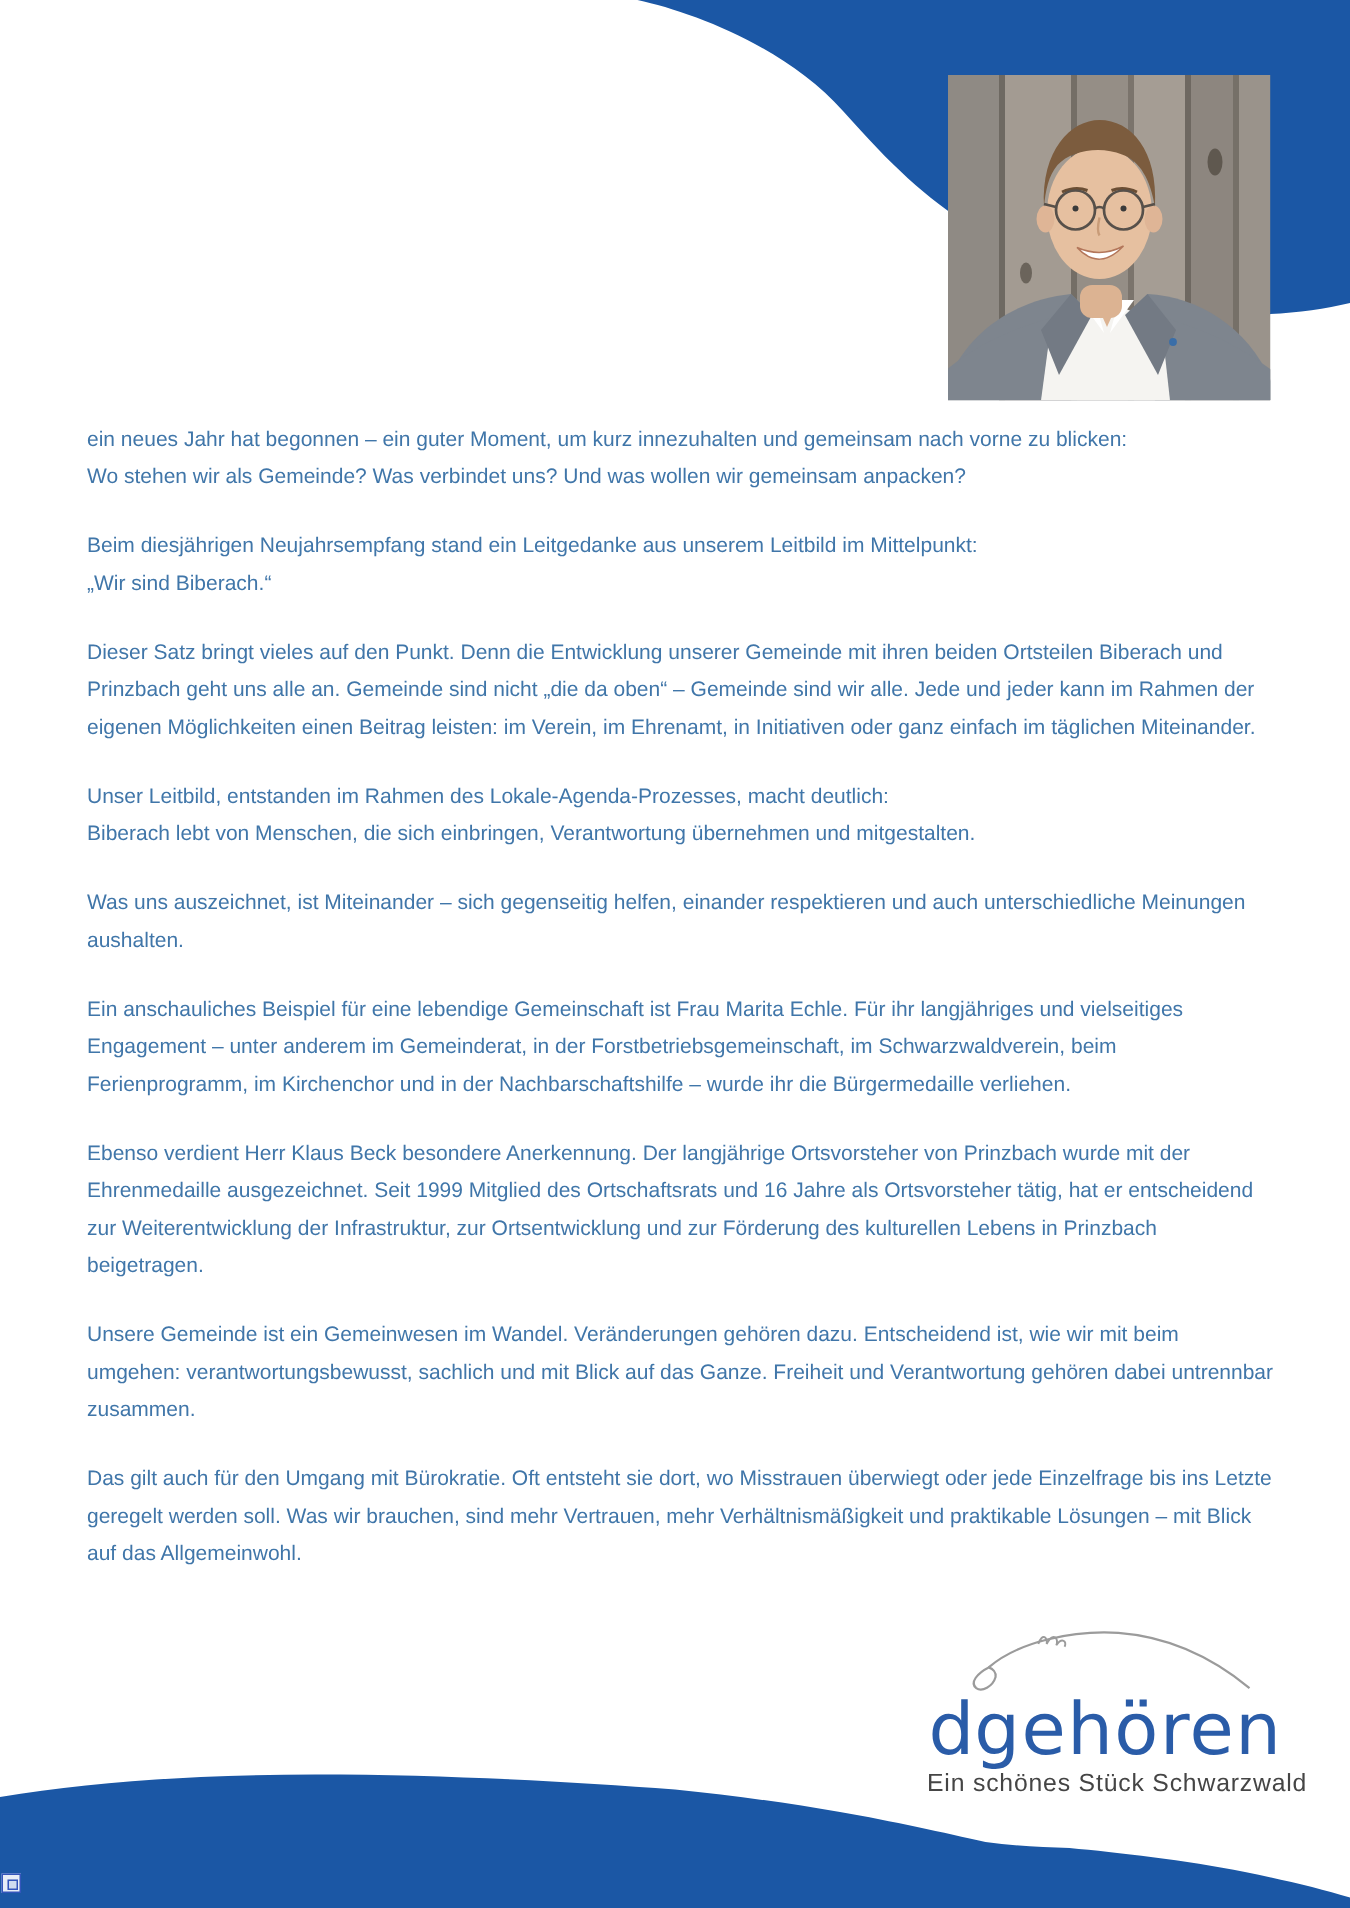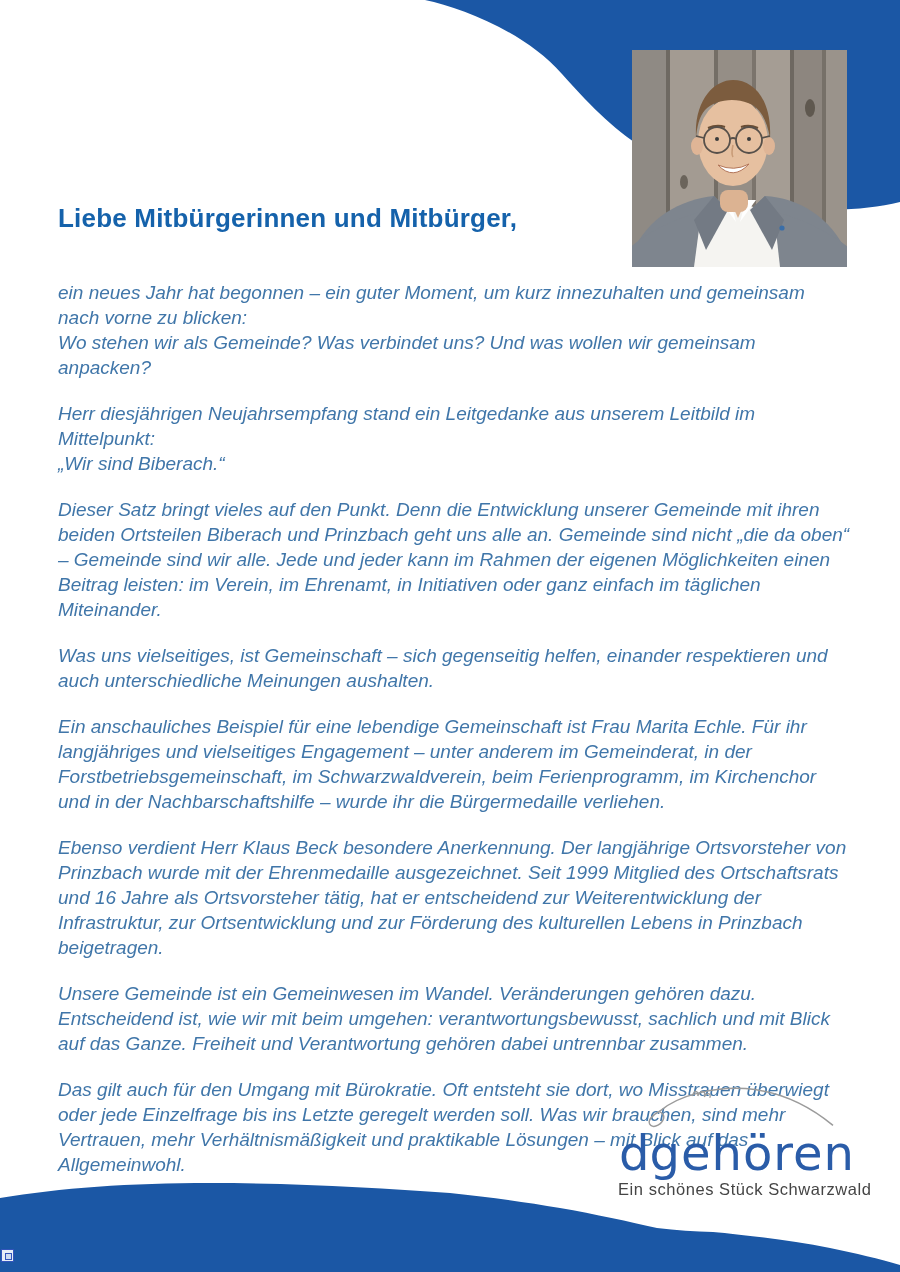--- a/index.html
+++ b/index.html
@@ -15,21 +15,21 @@
   
   .heading{
     position:absolute;left:58px;top:203px;margin:0;
     font-size:26px;font-weight:bold;color:var(--heading,#1562ab);
     letter-spacing:0.2px;
   }
   
   .body-text{
     position:absolute;left:58px;top:280px;width:792px;
     color:var(--body-text,#4076a9);
-    font-size:19px;line-height:25px;font-style:italic;
+    font-size:14px;line-height:25px;
   }
   .body-text p{margin:0 0 21px 0;white-space:pre-line;}
   
   .logo-block{position:absolute;left:618px;top:1084px;width:245px;}
   .beaver{display:block;margin-left:22px;width:202px;height:46px;color:var(--beaver-gray,#9b9b9b);}
   .wordmark{
     margin-top:-2px;font-family:"DejaVu Sans",sans-serif;
     font-size:48px;line-height:50px;color:var(--logo-blue,#2a5ca8);
     letter-spacing:1px;white-space:nowrap;
   }
@@ -104,29 +104,30 @@
       <circle cx="85" cy="90" r="13" stroke="#57504a" stroke-width="1.8" fill="none"></circle>
       <circle cx="117" cy="90" r="13" stroke="#57504a" stroke-width="1.8" fill="none"></circle>
       <path d="M98,89 Q101,87 104,89" stroke="#57504a" stroke-width="1.8" fill="none"></path>
       <path d="M72,88 L64,86 M130,88 L138,86" stroke="#57504a" stroke-width="1.8" fill="none"></path>
 
       <path d="M101,95 Q99,104 101,107" stroke="#c99c78" stroke-width="1.6" fill="none"></path>
       <path d="M86,115 Q101,131 117,114 Q102,122 86,115 Z" fill="#ffffff" stroke="#b3765a" stroke-width="1"></path>
     </svg>
   </div>
 
-  <h1 class="heading">Liebe Mitbürgerinnen und Mitbürger,</h1>
 
   <div class="body-text">
     <p>ein neues Jahr hat begonnen – ein guter Moment, um kurz innezuhalten und gemeinsam nach vorne zu blicken:
 Wo stehen wir als Gemeinde? Was verbindet uns? Und was wollen wir gemeinsam anpacken?</p>
-    <p>Herr diesjährigen Neujahrsempfang stand ein Leitgedanke aus unserem Leitbild im Mittelpunkt:
+    <p>Beim diesjährigen Neujahrsempfang stand ein Leitgedanke aus unserem Leitbild im Mittelpunkt:
 „Wir sind Biberach.“</p>
     <p>Dieser Satz bringt vieles auf den Punkt. Denn die Entwicklung unserer Gemeinde mit ihren beiden Ortsteilen Biberach und Prinzbach geht uns alle an. Gemeinde sind nicht „die da oben“ – Gemeinde sind wir alle. Jede und jeder kann im Rahmen der eigenen Möglichkeiten einen Beitrag leisten: im Verein, im Ehrenamt, in Initiativen oder ganz einfach im täglichen Miteinander.</p>
-    <p>Was uns vielseitiges, ist Gemeinschaft – sich gegenseitig helfen, einander respektieren und auch unterschiedliche Meinungen aushalten.</p>
+    <p>Unser Leitbild, entstanden im Rahmen des Lokale-Agenda-Prozesses, macht deutlich:
+Biberach lebt von Menschen, die sich einbringen, Verantwortung übernehmen und mitgestalten.</p>
+    <p>Was uns auszeichnet, ist Miteinander – sich gegenseitig helfen, einander respektieren und auch unterschiedliche Meinungen aushalten.</p>
     <p>Ein anschauliches Beispiel für eine lebendige Gemeinschaft ist Frau Marita Echle. Für ihr langjähriges und vielseitiges Engagement – unter anderem im Gemeinderat, in der Forstbetriebsgemeinschaft, im Schwarzwaldverein, beim Ferienprogramm, im Kirchenchor und in der Nachbarschaftshilfe – wurde ihr die Bürgermedaille verliehen.</p>
     <p>Ebenso verdient Herr Klaus Beck besondere Anerkennung. Der langjährige Ortsvorsteher von Prinzbach wurde mit der Ehrenmedaille ausgezeichnet. Seit 1999 Mitglied des Ortschaftsrats und 16 Jahre als Ortsvorsteher tätig, hat er entscheidend zur Weiterentwicklung der Infrastruktur, zur Ortsentwicklung und zur Förderung des kulturellen Lebens in Prinzbach beigetragen.</p>
     <p>Unsere Gemeinde ist ein Gemeinwesen im Wandel. Veränderungen gehören dazu. Entscheidend ist, wie wir mit beim umgehen: verantwortungsbewusst, sachlich und mit Blick auf das Ganze. Freiheit und Verantwortung gehören dabei untrennbar zusammen.</p>
     <p>Das gilt auch für den Umgang mit Bürokratie. Oft entsteht sie dort, wo Misstrauen überwiegt oder jede Einzelfrage bis ins Letzte geregelt werden soll. Was wir brauchen, sind mehr Vertrauen, mehr Verhältnismäßigkeit und praktikable Lösungen – mit Blick auf das Allgemeinwohl.</p>
   </div>
 
   <div class="logo-block">
     <svg class="beaver" viewBox="0 0 210 50" fill="none" aria-hidden="true">
       <path d="M16,30 C38,11 78,3 110,5 C150,8 182,26 205,45" stroke="currentColor" stroke-width="1.6"></path>
       <path d="M16,30 C8,34 2,41 7,45 C11,48 19,44 21,37 C21.5,33.5 19,31 16,30 Z" stroke="currentColor" stroke-width="1.6"></path>

